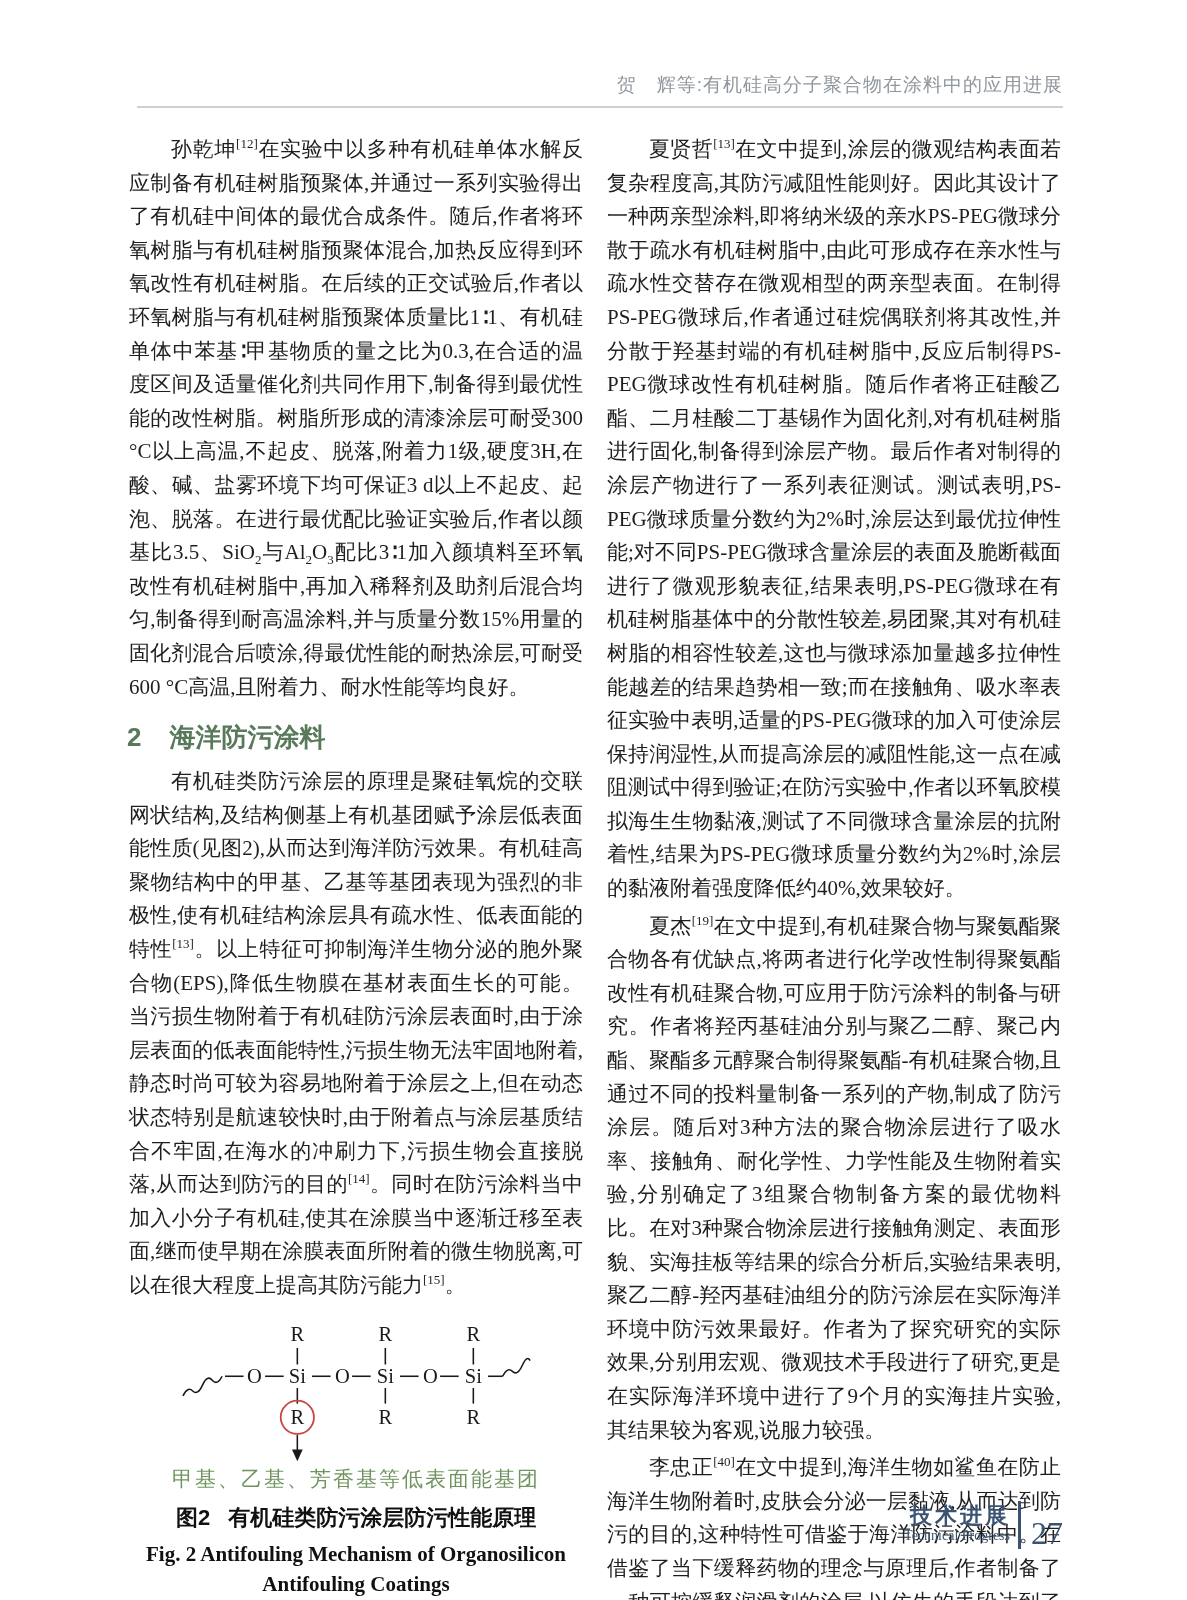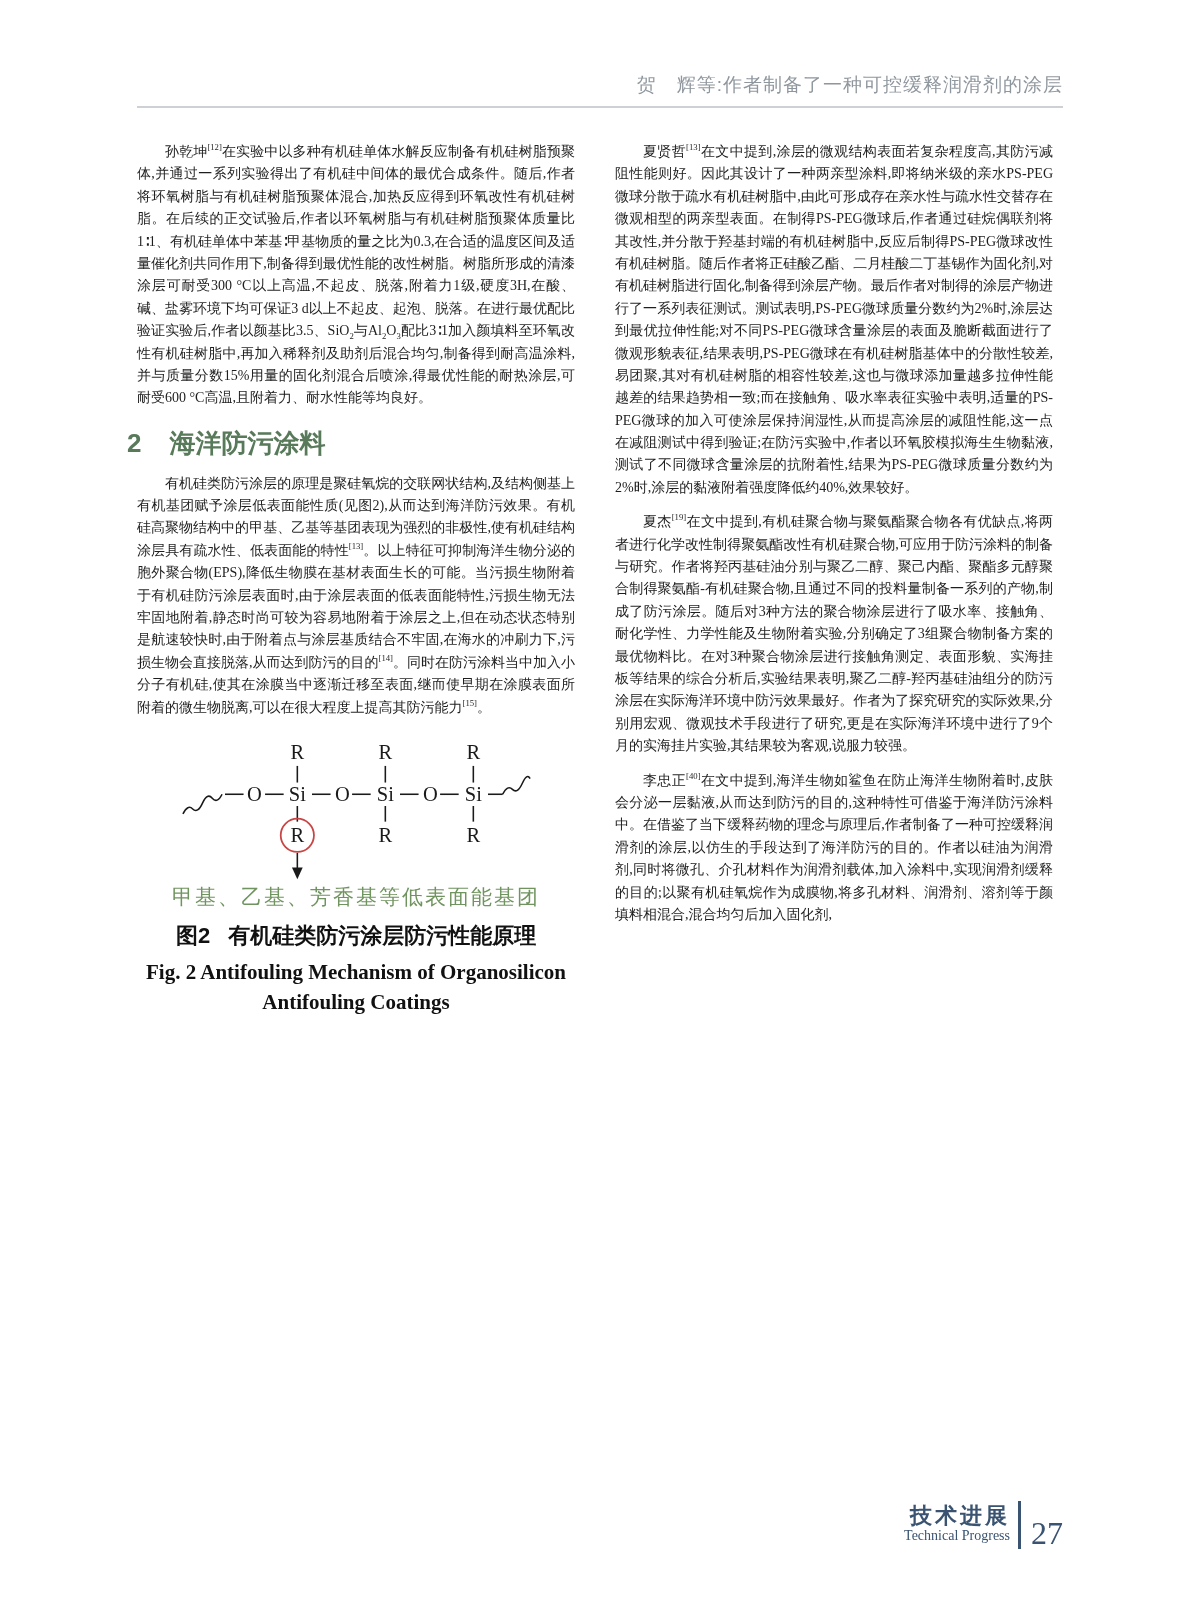--- a/index.html
+++ b/index.html
@@ -22,22 +22,22 @@
     position:absolute;top:106px;left:137px;right:124px;
     height:2px;background:#cdd1d5;
   }
   
   .columns{
     position:absolute;top:129px;left:125px;right:122px;
     display:flex;gap:16px;
   }
   .col{flex:1 1 0;min-width:0;}
   .body-p{
-    margin:12px;
-    font-size:14px;line-height:1.6;
+    margin:4px;
+    font-size:21px;line-height:1.6;
     text-align:justify;text-indent:2em;
   }
   .body-p sup{font-size:0.62em;line-height:0;}
   .body-p sub{font-size:0.62em;line-height:0;}
   .section-heading{
     margin:16px 0 10px 2px;
     font-family:Liberation Sans, sans-serif;
     font-size:26px;font-weight:bold;color:#587a5a;
   }
   .section-heading .sec-num{margin-right:28px;}
@@ -70,21 +70,21 @@
   }
   .footer-en{font-size:14px;line-height:1.2;text-align:right;}
   .footer-bar{width:3px;height:48px;background:#3a5371;margin:0 10px 0 8px;}
   .footer-num{font-size:32px;color:#3a5371;margin-top:18px;}
 </style>
 </head>
 <body>
 
 <div class="page">
 
-  <div class="running-title">贺　辉等:作者制备了一种可控缓释润滑剂的涂层</div>
+  <div class="running-title">贺　辉等:有机硅高分子聚合物在涂料中的应用进展</div>
   <div class="header-rule"></div>
 
   <div class="columns">
 
     <section class="col">
       <p class="body-p">孙乾坤<sup>[12]</sup>在实验中以多种有机硅单体水解反应制备有机硅树脂预聚体,并通过一系列实验得出了有机硅中间体的最优合成条件。随后,作者将环氧树脂与有机硅树脂预聚体混合,加热反应得到环氧改性有机硅树脂。在后续的正交试验后,作者以环氧树脂与有机硅树脂预聚体质量比1∶1、有机硅单体中苯基∶甲基物质的量之比为0.3,在合适的温度区间及适量催化剂共同作用下,制备得到最优性能的改性树脂。树脂所形成的清漆涂层可耐受300 °C以上高温,不起皮、脱落,附着力1级,硬度3H,在酸、碱、盐雾环境下均可保证3 d以上不起皮、起泡、脱落。在进行最优配比验证实验后,作者以颜基比3.5、SiO<sub>2</sub>与Al<sub>2</sub>O<sub>3</sub>配比3∶1加入颜填料至环氧改性有机硅树脂中,再加入稀释剂及助剂后混合均匀,制备得到耐高温涂料,并与质量分数15%用量的固化剂混合后喷涂,得最优性能的耐热涂层,可耐受600 °C高温,且附着力、耐水性能等均良好。</p>
 
       <h2 class="section-heading">
         <span class="sec-num">2</span><span>海洋防污涂料</span>
       </h2>

